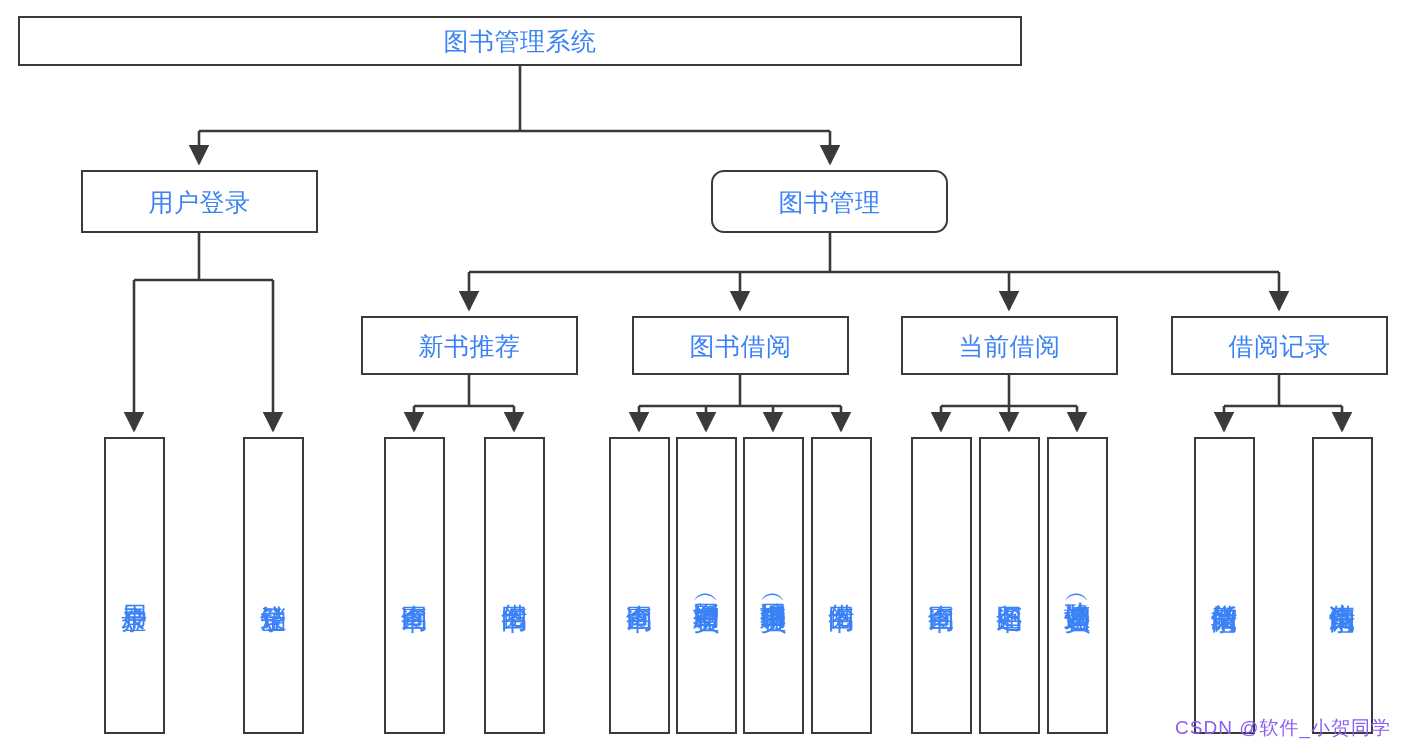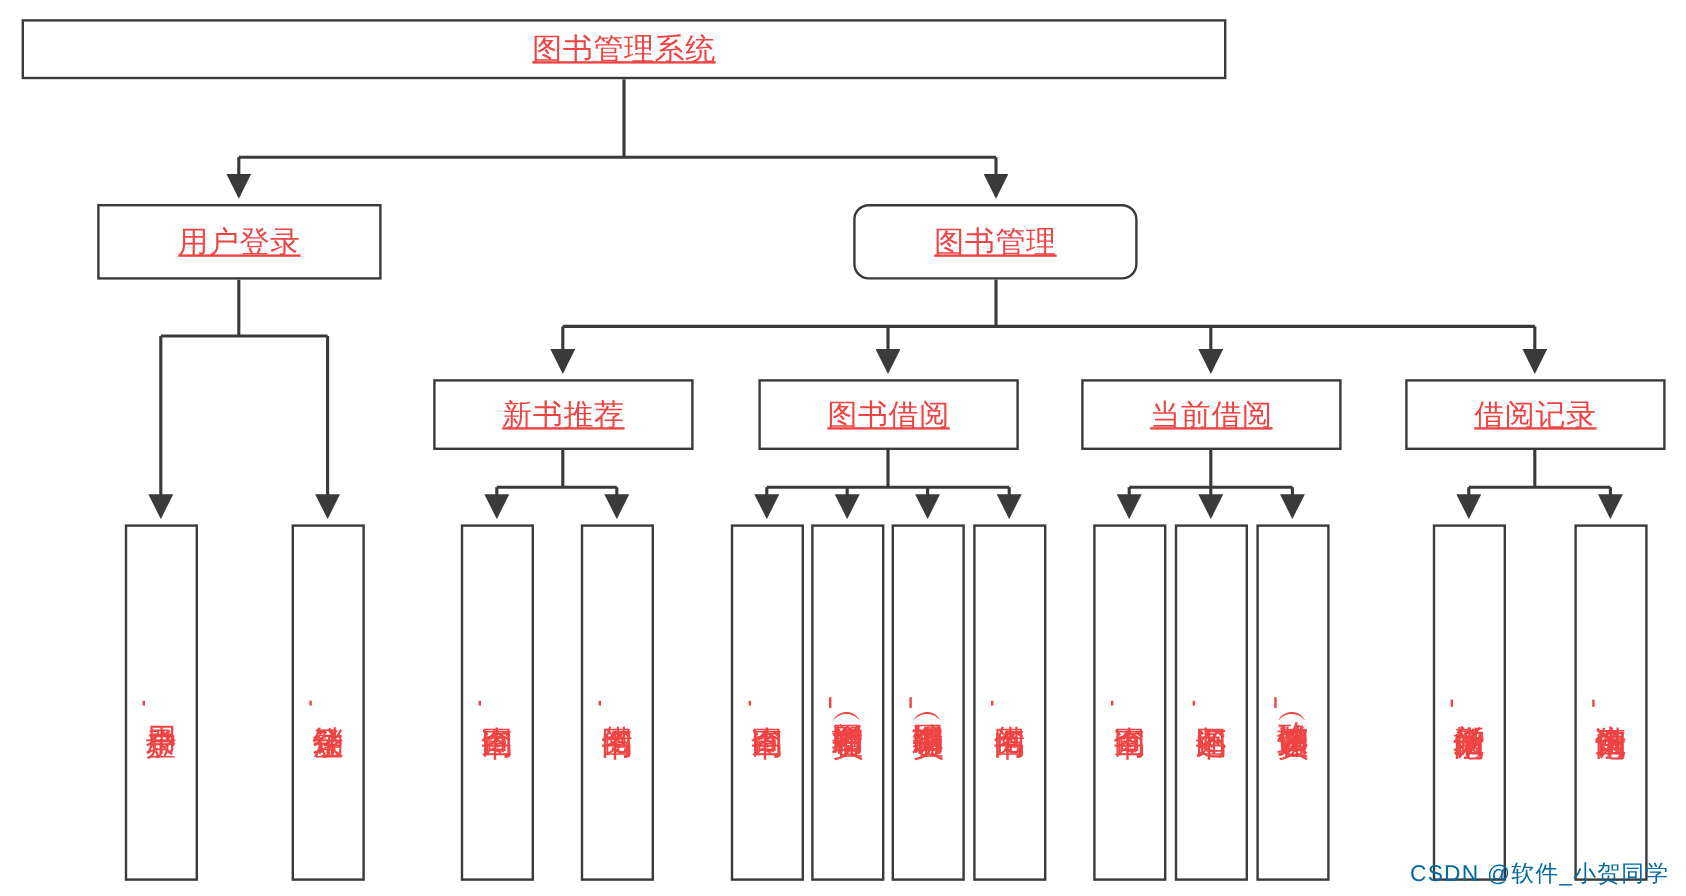--- a/index.html
+++ b/index.html
@@ -26,23 +26,22 @@
     pointer-events: none;
   }
   .node {
     position: absolute;
     box-sizing: border-box;
     border: 2.5px solid #3a3a3a;
     background: #ffffff;
     display: flex;
     align-items: center;
     justify-content: center;
-    color: #ef4444;
+    color: #3b82f6;
     z-index: 2;
-    text-decoration: underline;
   }
   .node.h {
     font-size: 25px;
     line-height: 1.2;
     letter-spacing: 0.5px;
   }
   .node.root {
     font-size: 25px;
   }
   .node.v {
@@ -60,21 +59,21 @@
     text-orientation: upright;
     display: block;
     text-align: center;
     white-space: normal;
   }
   .watermark {
     position: absolute;
     right: 14px;
     bottom: 6px;
     font-size: 19px;
-    color: #0369a1;
+    color: #8b5cf6;
     letter-spacing: 1px;
     z-index: 5;
     white-space: nowrap;
   }
 </style>
 </head>
 <body>
 
 <div id="canvas">
 

